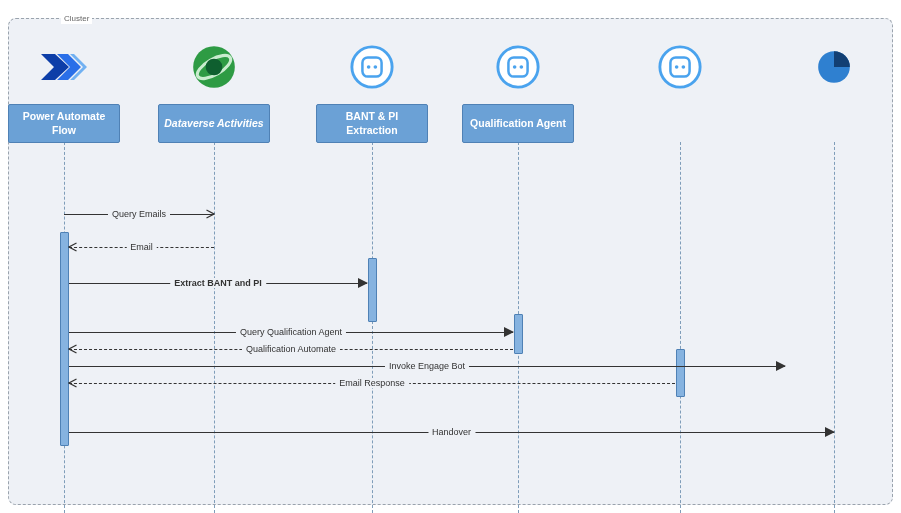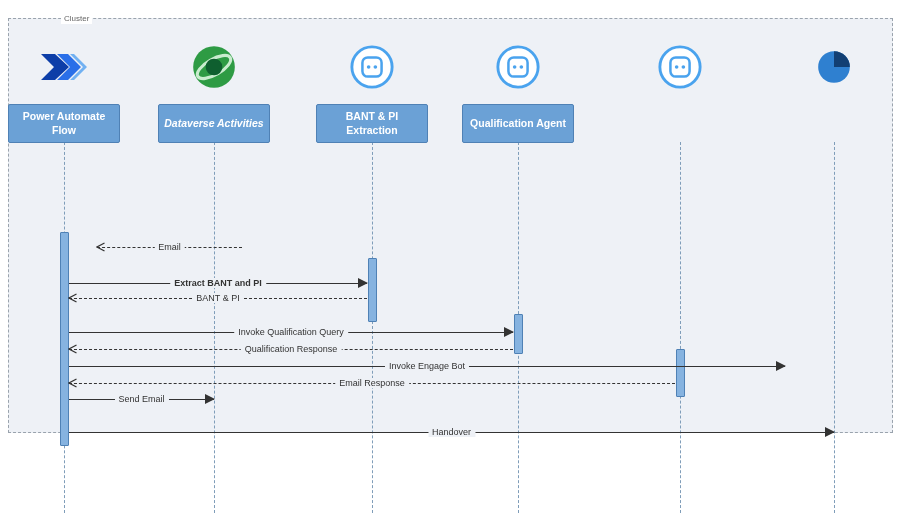--- a/index.html
+++ b/index.html
@@ -1,19 +1,19 @@
 <!DOCTYPE html>
 <html style="--cluster-bg: #eef1f6; --cluster-border: #9aa3ad; --header-bg: #6ba1d6; --header-border: #4f81b5; --header-text: #ffffff; --lifeline: #7f9db9; --activation-bg: #86b3e0; --activation-border: #4f81b5; --arrow: #333333; --label-text: #333333;"><head>
 <meta charset="utf-8">
 <style>
   *{box-sizing:border-box;margin:0;padding:0}
   html,body{width:901px;height:513px}
   body{background:#ffffff;font-family:"Liberation Sans","DejaVu Sans",sans-serif;position:relative;overflow:hidden}
   .canvas{position:absolute;inset:0}
-  .cluster{position:absolute;left:8px;top:18px;width:885px;height:415px;background:var(--cluster-bg,#eef1f6);border:1px dashed var(--cluster-border,#9aa3ad);border-radius:0}
+  .cluster{position:absolute;left:8px;top:18px;width:885px;height:487px;background:var(--cluster-bg,#eef1f6);border:1px dashed var(--cluster-border,#9aa3ad);border-radius:8px}
   .cluster-label{position:absolute;left:52px;top:-6px;font-size:8px;color:#666;background:#ffffff;padding:0 3px;line-height:11px}
   #diagram-root{position:absolute;inset:0}
   .lifeline{position:absolute;top:142px;height:371px;width:0;border-left:1px dashed var(--lifeline,#7f9db9)}
   .p-icon{position:absolute;display:flex;align-items:center;justify-content:center;line-height:0}
   .p-header{position:absolute;top:104px;width:112px;min-height:39px;background:var(--header-bg,#6ba1d6);border:1px solid var(--header-border,#4f81b5);border-radius:2px;color:var(--header-text,#ffffff);display:flex;align-items:center;justify-content:center;text-align:center;font-size:10.5px;font-weight:bold;line-height:1.3;padding:4px 3px}
   .activation{position:absolute;width:9px;background:var(--activation-bg,#86b3e0);border:1px solid var(--activation-border,#4f81b5);border-radius:1px}
   .message{position:absolute;height:13px}
   .m-line{position:absolute;left:0;right:0;top:6px;border-top:1px solid var(--arrow,#333333)}
   .m-line.dashed{border-top-style:dashed}
   .m-label{position:absolute;left:50%;top:6px;transform:translate(-50%,-50%);font-size:9px;color:var(--label-text,#333333);background:var(--cluster-bg,#eef1f6);padding:0 4px;white-space:nowrap}
@@ -30,74 +30,67 @@
       <div class="lifeline" style="left: 63.5px;"></div>
       <div class="lifeline" style="left: 213.5px;"></div>
       <div class="lifeline" style="left: 371.5px;"></div>
       <div class="lifeline" style="left: 517.5px;"></div>
       <div class="lifeline" style="left: 679.5px;"></div>
       <div class="lifeline" style="left: 833.5px;"></div>
       <div class="activation" style="left: 59.5px; top: 232px; height: 214px;"></div>
       <div class="activation" style="left: 367.5px; top: 258px; height: 64px;"></div>
       <div class="activation" style="left: 513.5px; top: 314px; height: 40px;"></div>
       <div class="activation" style="left: 675.5px; top: 349px; height: 48px;"></div>
-      <div class="message" style="left: 69px; top: 241px; width: 145px; margin-left: 28px;">
+      <div class="message" style="left: 64px; top: 208px; width: 150px;">
+        <div class="m-line"></div>
+        <span class="m-label">Query Emails</span>
+        <span class="m-head" style="right: -1px;"><svg width="10" height="10">
+            <path d="M1.5,1 L9,5 L1.5,9" style="fill:none;stroke:#333333;stroke-width:1.2"></path>
+          </svg></span>
+      </div>
+      <div class="message" style="left: 69px; top: 241px; width: 145px;">
         <div class="m-line dashed"></div>
         <span class="m-label">Email</span>
         <span class="m-head" style="left: -1px;"><svg width="10" height="10">
             <path d="M8.5,1 L1,5 L8.5,9" style="fill:none;stroke:#333333;stroke-width:1.2"></path>
           </svg></span>
       </div>
       <div class="message" style="left: 69px; top: 277px; width: 298px; font-weight: bold;">
         <div class="m-line"></div>
         <span class="m-label">Extract BANT and PI</span>
         <span class="m-head" style="right: -1px;"><svg width="10" height="10">
             <polygon points="0,0 10,5 0,10" style="fill:#333333"></polygon>
           </svg></span>
       </div>
-      <div class="message" style="left: 69px; top: 292px; width: 298px;">
-        <div class="m-line dashed"></div>
-        <span class="m-label">BANT &amp; PI</span>
-        <span class="m-head" style="left: -1px;"><svg width="10" height="10">
-            <path d="M8.5,1 L1,5 L8.5,9" style="fill:none;stroke:#333333;stroke-width:1.2"></path>
-          </svg></span>
-      </div>
       <div class="message" style="left: 69px; top: 326px; width: 444px;">
         <div class="m-line"></div>
-        <span class="m-label">Invoke Qualification Query</span>
+        <span class="m-label">Query Qualification Agent</span>
         <span class="m-head" style="right: -1px;"><svg width="10" height="10">
             <polygon points="0,0 10,5 0,10" style="fill:#333333"></polygon>
           </svg></span>
       </div>
       <div class="message" style="left: 69px; top: 343px; width: 444px;">
         <div class="m-line dashed"></div>
-        <span class="m-label">Qualification Response</span>
+        <span class="m-label">Qualification Automate</span>
         <span class="m-head" style="left: -1px;"><svg width="10" height="10">
             <path d="M8.5,1 L1,5 L8.5,9" style="fill:none;stroke:#333333;stroke-width:1.2"></path>
           </svg></span>
       </div>
       <div class="message" style="left: 69px; top: 360px; width: 716px;">
         <div class="m-line"></div>
         <span class="m-label">Invoke Engage Bot</span>
         <span class="m-head" style="right: -1px;"><svg width="10" height="10">
             <polygon points="0,0 10,5 0,10" style="fill:#333333"></polygon>
           </svg></span>
       </div>
       <div class="message" style="left: 69px; top: 377px; width: 606px; padding-left: 48px;">
         <div class="m-line dashed"></div>
         <span class="m-label">Email Response</span>
         <span class="m-head" style="left: -1px;"><svg width="10" height="10">
             <path d="M8.5,1 L1,5 L8.5,9" style="fill:none;stroke:#333333;stroke-width:1.2"></path>
-          </svg></span>
-      </div>
-      <div class="message" style="left: 69px; top: 393px; width: 145px;">
-        <div class="m-line"></div>
-        <span class="m-label">Send Email</span>
-        <span class="m-head" style="right: -1px;"><svg width="10" height="10">
-            <polygon points="0,0 10,5 0,10" style="fill:#333333"></polygon>
           </svg></span>
       </div>
       <div class="message" style="left: 69px; top: 426px; width: 765px; text-decoration: underline;">
         <div class="m-line"></div>
         <span class="m-label">Handover</span>
         <span class="m-head" style="right: -1px;"><svg width="10" height="10">
             <polygon points="0,0 10,5 0,10" style="fill:#333333"></polygon>
           </svg></span>
       </div>
       <div class="p-icon" style="left: 38px; top: 41px; width: 52px; height: 52px;">

